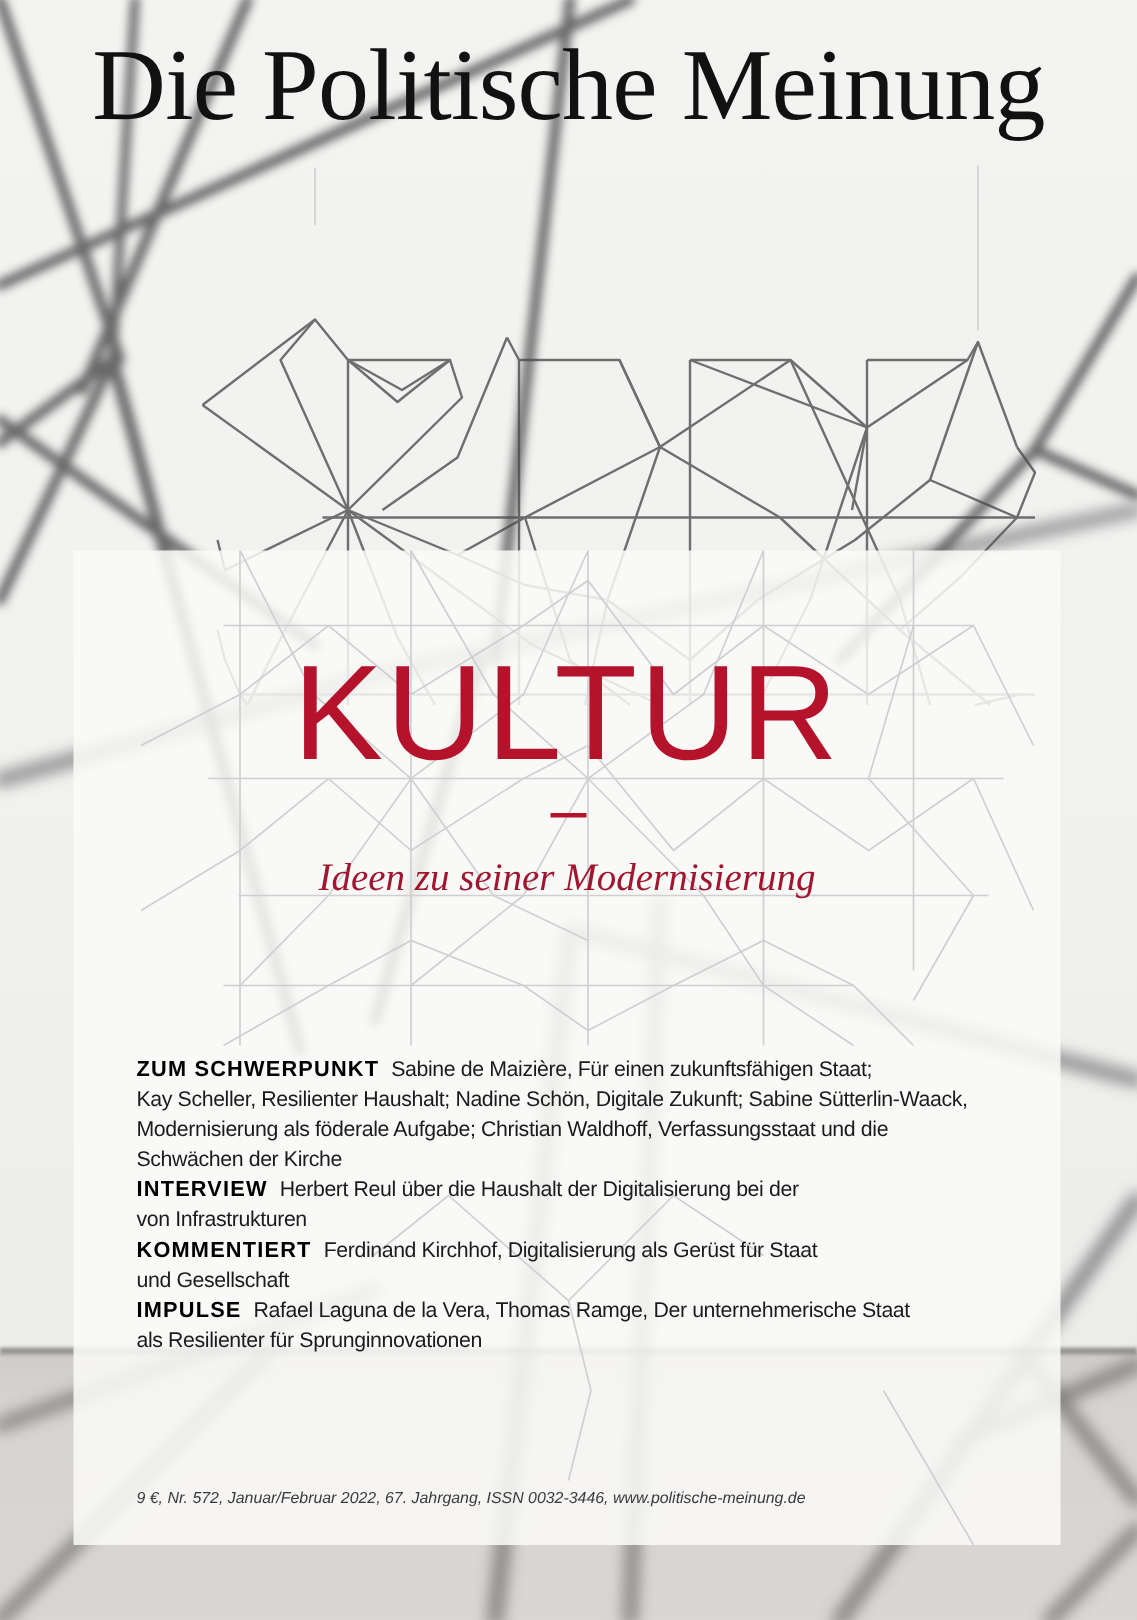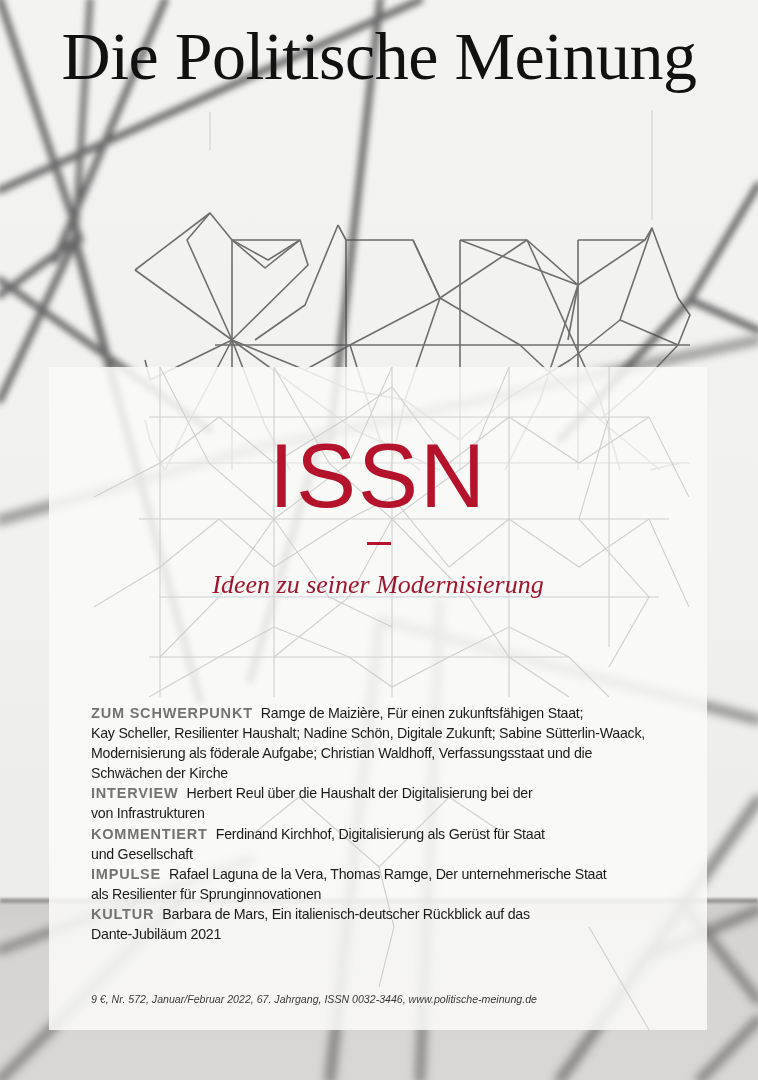--- a/index.html
+++ b/index.html
@@ -108,21 +108,21 @@
       color: #1b1b1b;
       letter-spacing: -0.25px;
     }
     .contents .entry {
       display: block;
     }
     .contents .label {
       font-weight: bold;
       letter-spacing: 0.8px;
       font-size: 14.5px;
-      color: #737373;
+      color: #000000;
       margin-right: 8px;
     }
     .contents .line {
       display: block;
       white-space: nowrap;
     }
     .imprint {
       position: absolute;
       left: 42px;
       top: 626px;
@@ -251,44 +251,40 @@
         <polyline points="460,0 420,96 343,152 300,230 225,290"></polyline>
         <polyline points="225,0 280,96 343,152 420,230 460,290 520,330"></polyline>
         <polyline points="343,0 300,96 225,152 170,230 111,290"></polyline>
         <polyline points="560,50 530,152 600,230 560,300"></polyline>
         <polyline points="200,470 250,430 330,500 400,430 460,470"></polyline>
         <polyline points="330,500 345,560 330,620"></polyline>
         <line x1="540" y1="560" x2="600" y2="663"></line>
       </g>
     </svg>
 
-    <div class="headline">ISSN</div>
+    <div class="headline">KULTUR</div>
     <div class="dash"></div>
     <div class="subtitle">Ideen zu seiner Modernisierung</div>
 
     <div class="contents">
       <div class="entry">
-        <span class="line"><span class="label">ZUM SCHWERPUNKT</span><span>Ramge de Maizière, Für einen zukunftsfähigen Staat;</span></span>
+        <span class="line"><span class="label">ZUM SCHWERPUNKT</span><span>Sabine de Maizière, Für einen zukunftsfähigen Staat;</span></span>
         <span class="line">Kay Scheller, Resilienter Haushalt; Nadine Schön, Digitale Zukunft; Sabine Sütterlin-Waack,</span>
         <span class="line">Modernisierung als föderale Aufgabe; Christian Waldhoff, Verfassungsstaat und die</span>
         <span class="line">Schwächen der Kirche</span>
       </div>
       <div class="entry">
         <span class="line"><span class="label">INTERVIEW</span><span>Herbert Reul über die Haushalt der Digitalisierung bei der</span></span>
         <span class="line">von Infrastrukturen</span>
       </div>
       <div class="entry">
         <span class="line"><span class="label">KOMMENTIERT</span><span>Ferdinand Kirchhof, Digitalisierung als Gerüst für Staat</span></span>
         <span class="line">und Gesellschaft</span>
       </div>
       <div class="entry">
         <span class="line"><span class="label">IMPULSE</span><span>Rafael Laguna de la Vera, Thomas Ramge, Der unternehmerische Staat</span></span>
         <span class="line">als Resilienter für Sprunginnovationen</span>
       </div>
-      <div class="entry">
-        <span class="line"><span class="label">KULTUR</span><span>Barbara de Mars, Ein italienisch-deutscher Rückblick auf das</span></span>
-        <span class="line">Dante-Jubiläum 2021</span>
-      </div>
     </div>
 
     <div class="imprint">9 €, Nr. 572, Januar/Februar 2022, 67. Jahrgang, ISSN 0032-3446, www.politische-meinung.de</div>
   </div>
 </div>
 
 </body></html>

